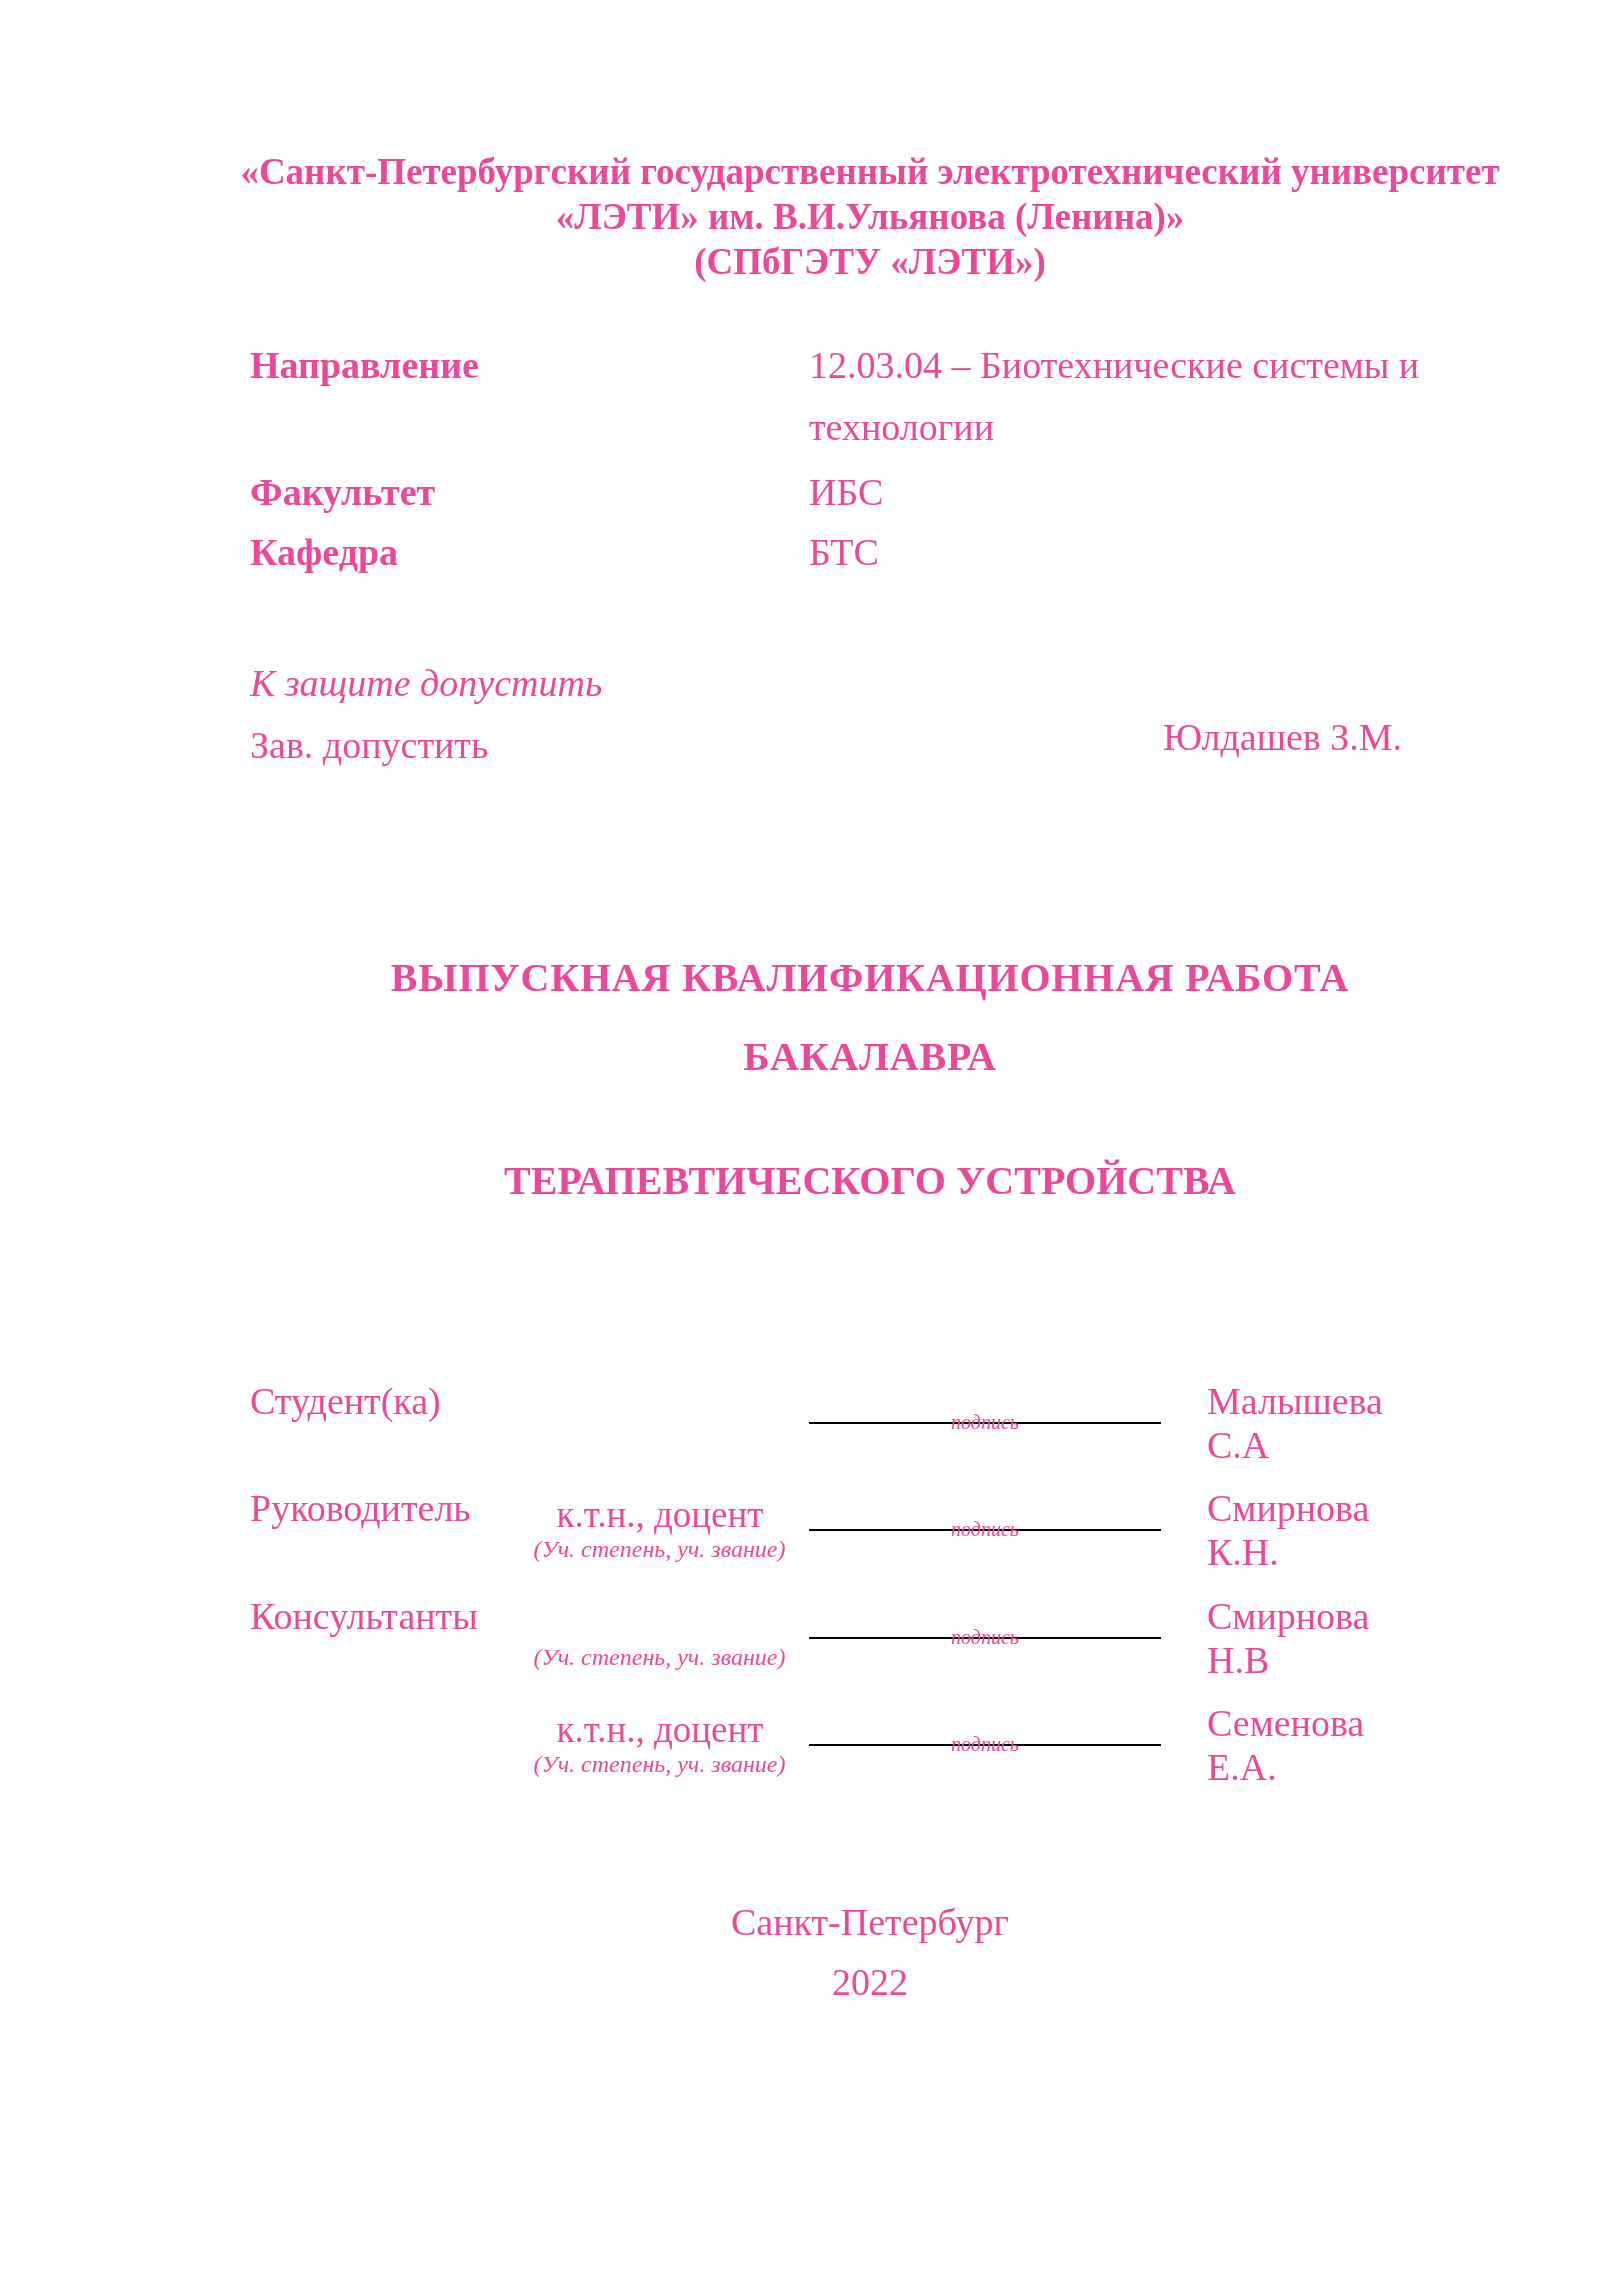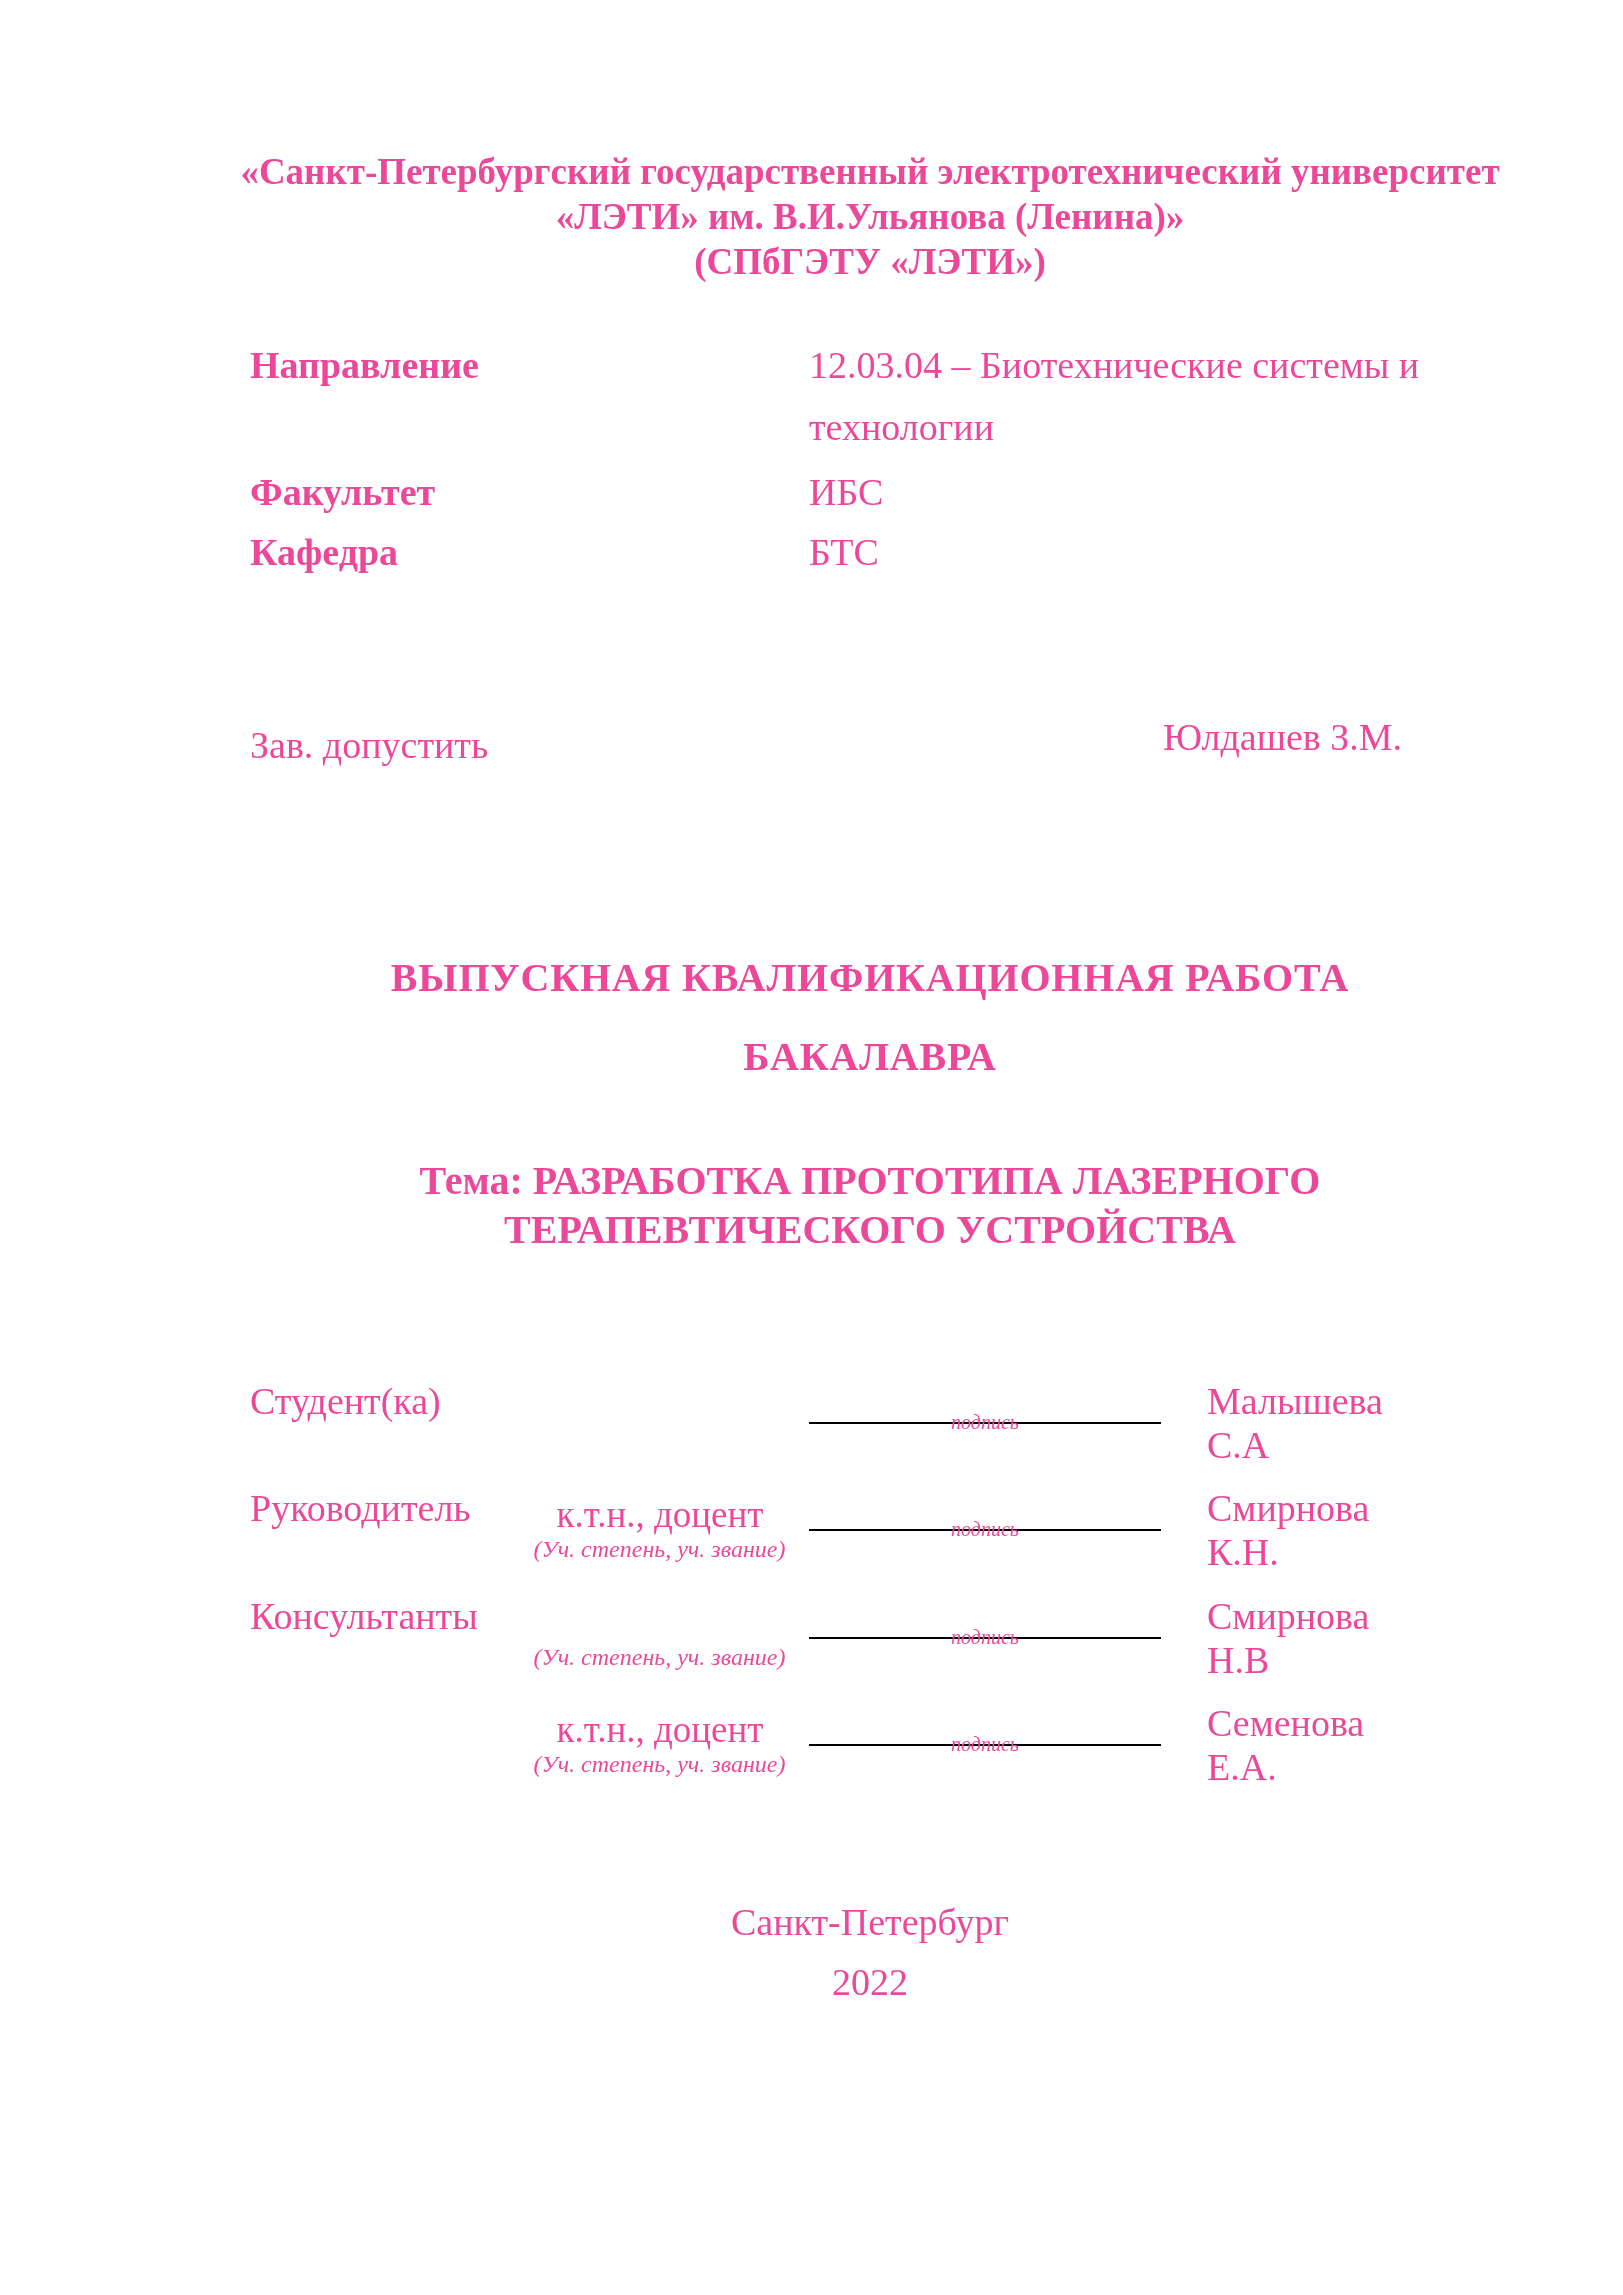--- a/index.html
+++ b/index.html
@@ -128,30 +128,30 @@
 
   <div class="label bold" style="top:334px">Направление</div>
   <div class="value" style="top:334px; width:707px">12.03.04 – Биотехнические системы и технологии</div>
 
   <div class="label bold" style="top:461px">Факультет</div>
   <div class="value" style="top:461px">ИБС</div>
 
   <div class="label bold" style="top:521px">Кафедра</div>
   <div class="value" style="top:521px">БТС</div>
 
+  <div class="label italic" style="top:652px">К защите допустить</div>
   <div class="label" style="top:714px">Зав. допустить</div>
   <div class="name-right" style="top:714px">Юлдашев З.М.</div>
 
   <div class="centered doc-title">
     <div>ВЫПУСКНАЯ КВАЛИФИКАЦИОННАЯ РАБОТА</div>
     <div>БАКАЛАВРА</div>
   </div>
 
   <div class="centered doc-theme">
-    <div>Тема: РАЗРАБОТКА ПРОТОТИПА ЛАЗЕРНОГО</div>
     <div>ТЕРАПЕВТИЧЕСКОГО УСТРОЙСТВА</div>
   </div>
 
   <div class="sig-row" style="top:1379px">
     <div class="sig-label">Студент(ка)</div>
     <div class="sig-qual"></div>
     <div class="sig-line"></div>
     <div class="sig-qual-caption"></div>
     <div class="sig-sign-caption">подпись</div>
     <div class="sig-name">Малышева С.А</div>

